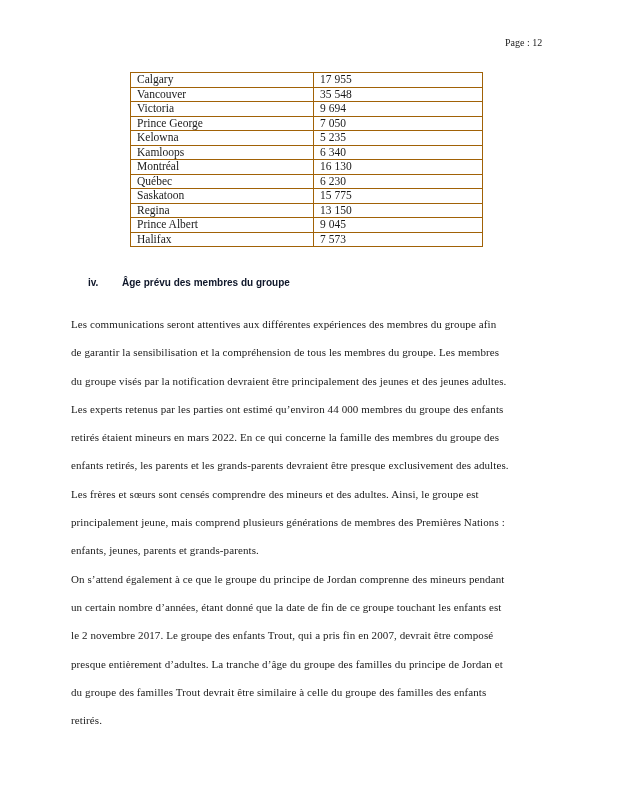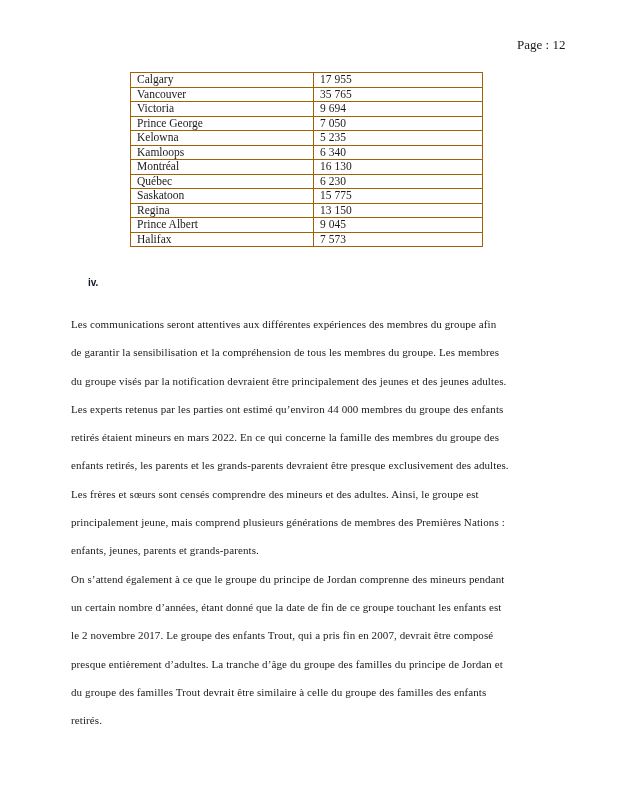--- a/index.html
+++ b/index.html
@@ -10,23 +10,22 @@
     height: 807px;
     background: #ffffff;
     overflow: hidden;
     font-family: "Liberation Serif", serif;
     color: #1a1a1a;
   }
   .page-number {
     position: absolute;
     top: 37px;
     left: 505px;
-    font-size: 13px;
+    font-size: 10px;
     white-space: nowrap;
-    margin-left: 12px;
   }
   table.cities {
     position: absolute;
     top: 72px;
     left: 130px;
     border-collapse: collapse;
     table-layout: fixed;
     width: 352px;
   }
   table.cities td {
@@ -89,21 +88,21 @@
         <col class="col-city">
         <col class="col-value">
       </colgroup>
     <tbody>
       <tr>
         <td>Calgary</td>
         <td>17 955</td>
       </tr>
       <tr>
         <td>Vancouver</td>
-        <td>35 765</td>
+        <td>35 548</td>
       </tr>
       <tr>
         <td>Victoria</td>
         <td>9 694</td>
       </tr>
       <tr>
         <td>Prince George</td>
         <td>7 050</td>
       </tr>
       <tr>
@@ -136,20 +135,21 @@
       </tr>
       <tr>
         <td>Halifax</td>
         <td>7 573</td>
       </tr>
     </tbody>
   </table>
 
   <div class="heading">
     <span class="heading-num">iv.</span>
+    <span class="heading-title">Âge prévu des membres du groupe</span>
   </div>
 
   <div class="body-text">
     <div class="body-line">Les communications seront attentives aux différentes expériences des membres du groupe afin</div>
     <div class="body-line">de garantir la sensibilisation et la compréhension de tous les membres du groupe. Les membres</div>
     <div class="body-line">du groupe visés par la notification devraient être principalement des jeunes et des jeunes adultes.</div>
     <div class="body-line">Les experts retenus par les parties ont estimé qu’environ 44 000 membres du groupe des enfants</div>
     <div class="body-line">retirés étaient mineurs en mars 2022. En ce qui concerne la famille des membres du groupe des</div>
     <div class="body-line">enfants retirés, les parents et les grands-parents devraient être presque exclusivement des adultes.</div>
     <div class="body-line">Les frères et sœurs sont censés comprendre des mineurs et des adultes. Ainsi, le groupe est</div>

